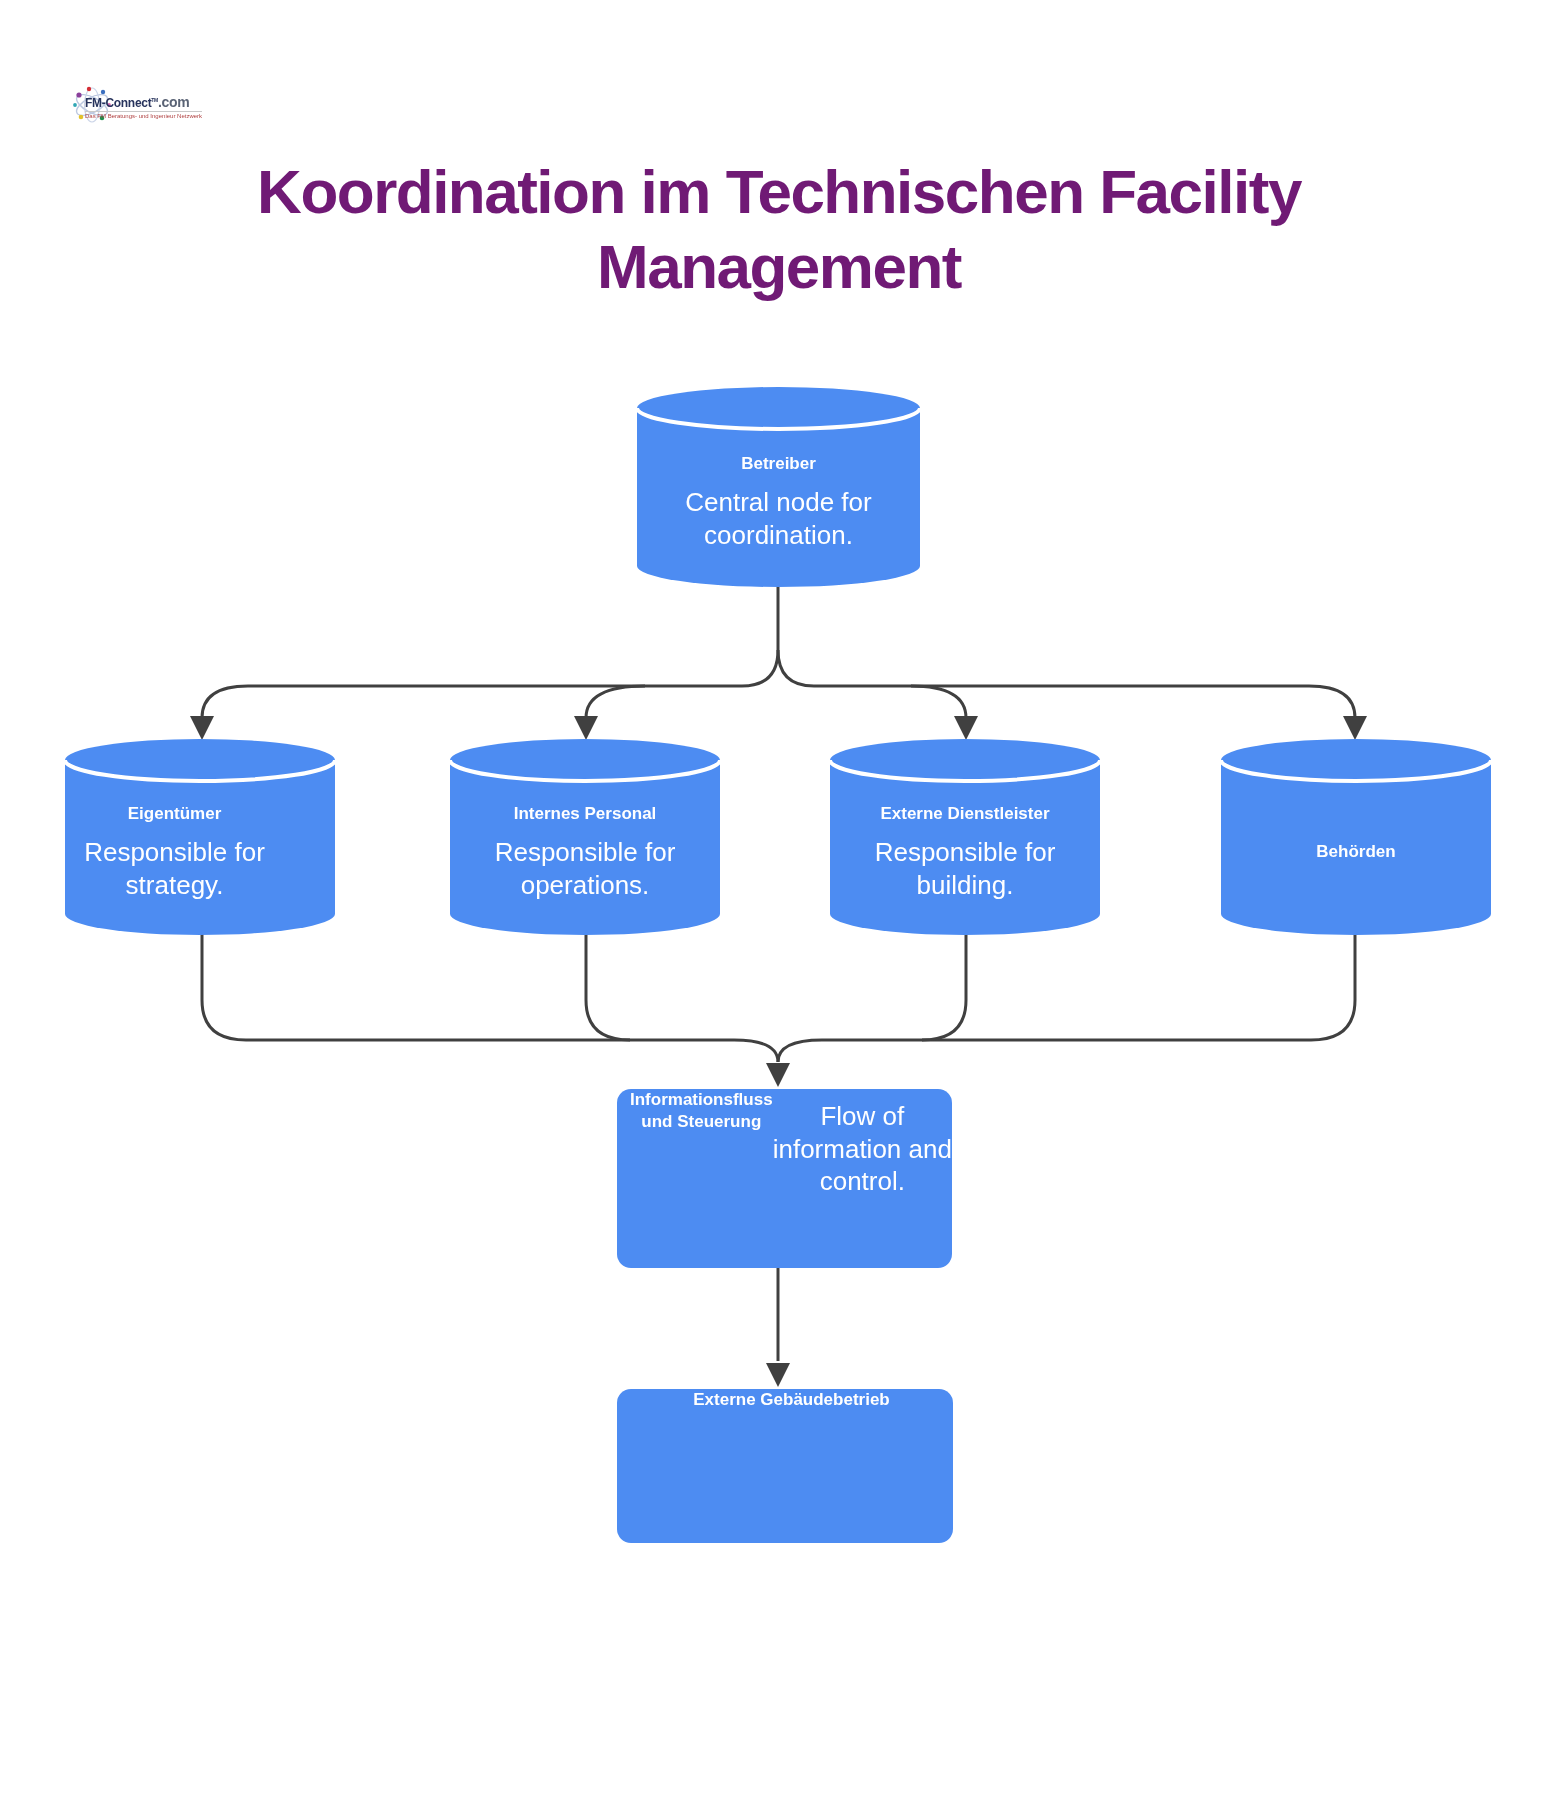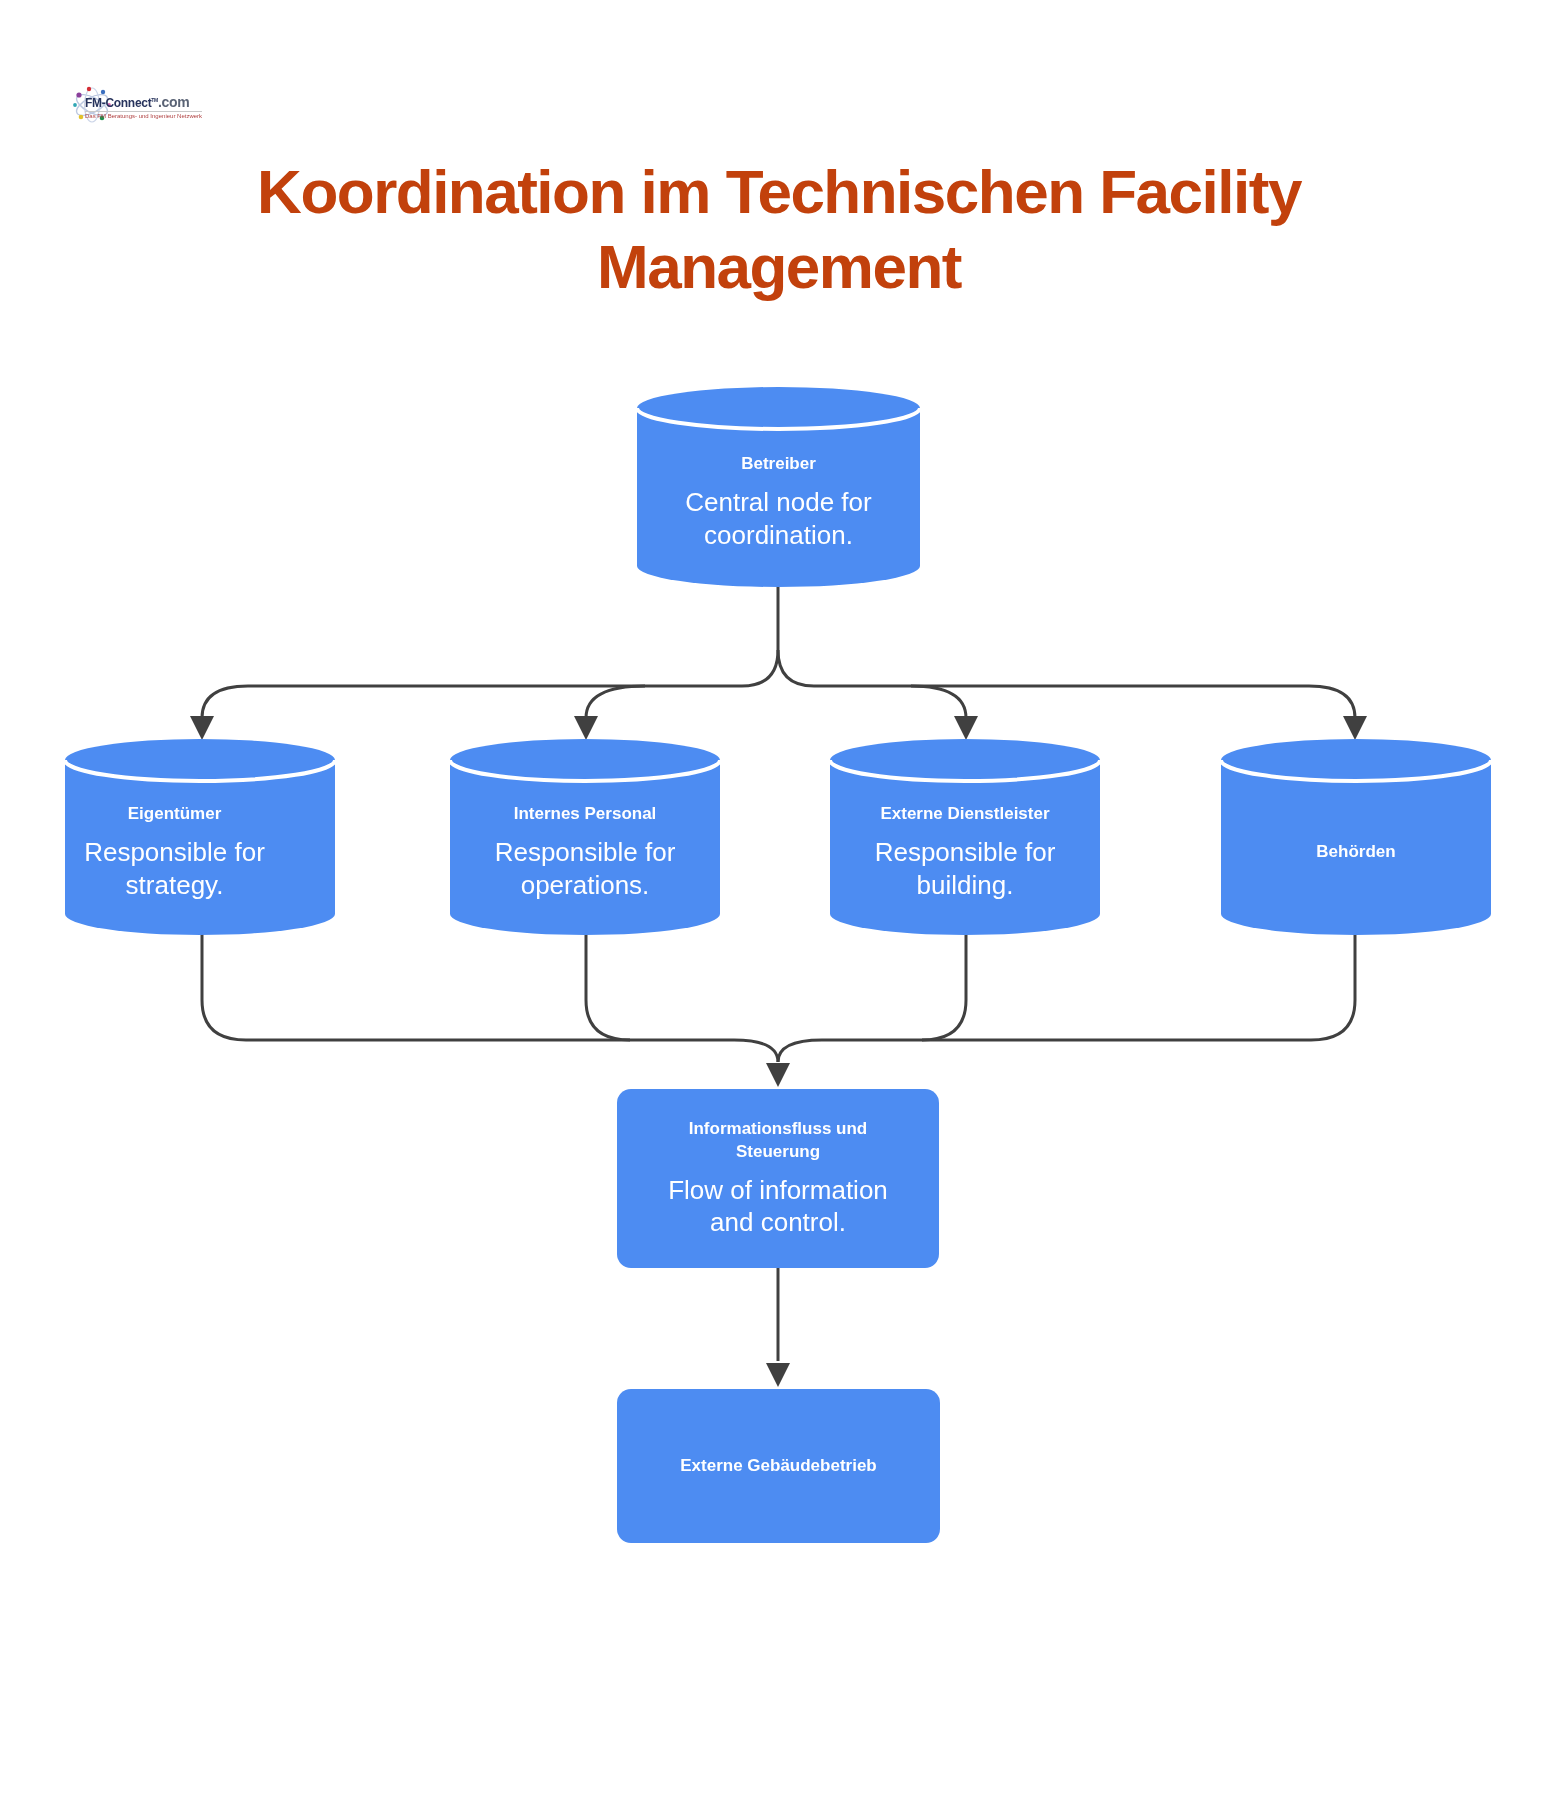--- a/index.html
+++ b/index.html
@@ -21,21 +21,21 @@
   .logo-tagline { font-size:6px; color:#b04040; white-space:nowrap; margin-top:1px;
                   border-top:0.5px solid #c9c9c9; padding-top:1px; }
 
   
   .page-title {
     position:absolute; top:112px; left:50%; transform:translateX(-50%);
     width:1260px;
     text-align:center;
     font-size:62px; font-weight:bold; letter-spacing:-1.5px;
     line-height:1.22;
-    color:#c2410c;
+    color:#701a75;
   }
 
   
   .edges { position:absolute; left:0; top:0; }
   .edges path { stroke:#404040; stroke-width:3; fill:none; }
   .edges polygon { fill:#404040; stroke:none; }
 
   
   .node { position:absolute; }
   .node svg.shape { position:absolute; left:0; top:0; }
@@ -50,23 +50,23 @@
   }
   .cyl .node-text { padding-top:30px; }
   .node-title { font-size:17px; font-weight:bold; line-height:1.3; }
   .cyl .node-title { white-space:nowrap; }
   .node-desc  { font-size:26px; line-height:1.25; margin-top:11px; }
   .cyl .node-desc { max-width:236px; }
 
   .rect-node {
     position:absolute;
     background:#4d8cf2; border-radius:14px;
-    display:flex; flex-direction:column;
-    align-items:center; justify-content:center;
-    text-align:center; color:#ffffff;
+    display:flex; flex-direction:row;
+    align-items:flex-start; justify-content:center;
+    text-align:center; color:#ffffff;padding-left:13px;
   }
   .rect-node .node-title { max-width:252px; }
   .rect-node .node-desc  { max-width:258px; }
   .rect-node .node-title.nowrap { white-space:nowrap; max-width:none; }
 </style>
 </head>
 <body>
 
 <div class="logo">
   <svg class="logo-atom" width="40" height="40" viewBox="0 0 40 40">

